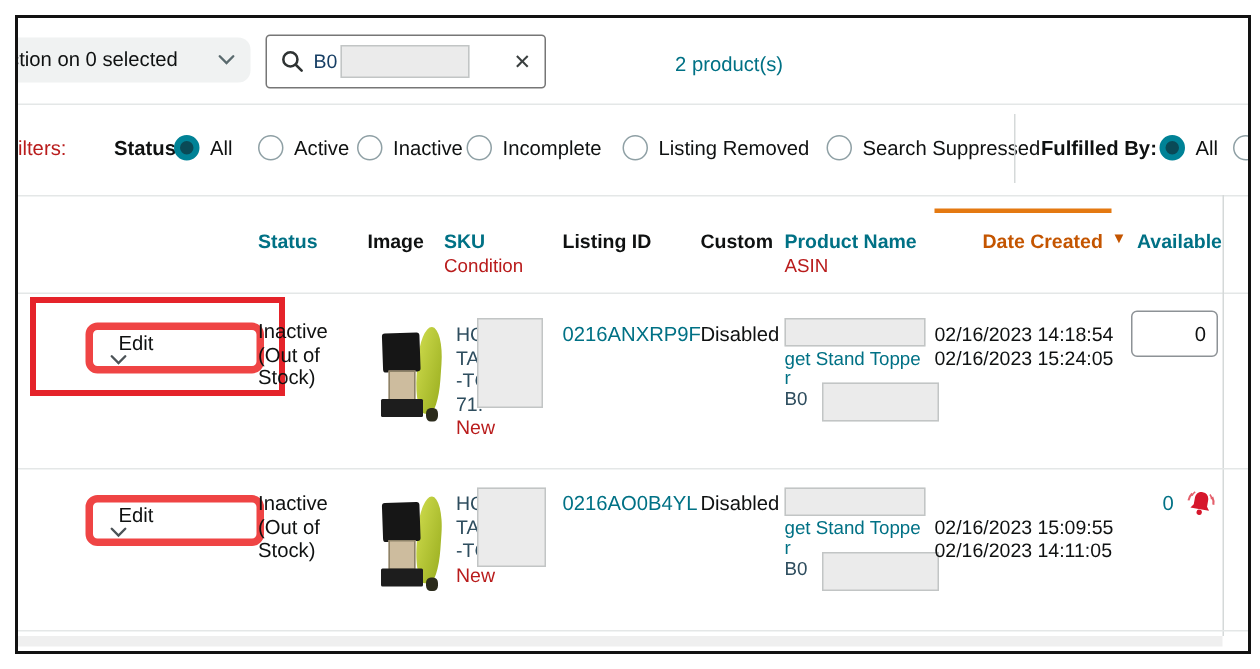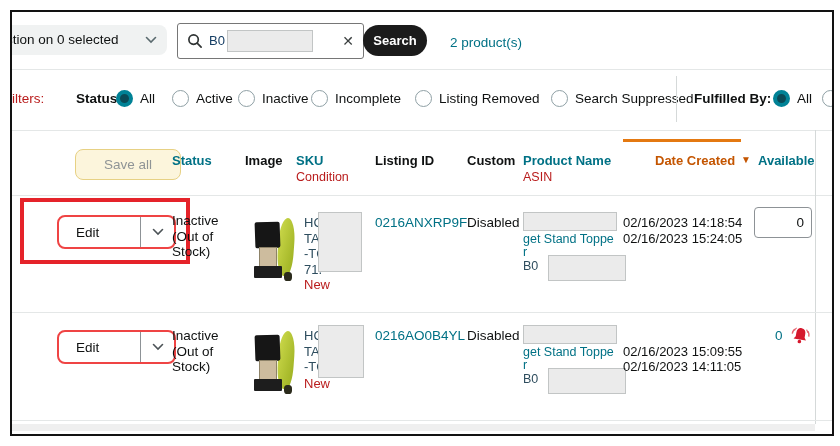--- a/index.html
+++ b/index.html
@@ -26,22 +26,22 @@
              align-items:center;height:36px;box-sizing:border-box;}
   .searchbtn{background:#1b1b1b;border-radius:17px;color:#fff;font-weight:700;font-size:13px;
              display:flex;align-items:center;justify-content:center;height:31px;border:none;}
   
   .radio{width:17px;height:17px;border-radius:50%;border:1.5px solid #8fa0a5;background:#fff;
          box-sizing:border-box;}
   .radio.sel{border:4.5px solid #008296;background:#0a4a57;}
   
   .saveall{background:#fcf5dc;border:1px solid #e7d184;border-radius:8px;color:#8f9496;
            font-size:13.5px;display:flex;align-items:center;justify-content:center;box-sizing:border-box;}
-  .editbtn{background:#fff;border:2px solid #ef4444;border-radius:8px;display:flex;
-           box-sizing:border-box;overflow:hidden;}
+  .editbtn{background:#fff;border:5px solid #ef4444;border-radius:8px;display:flex;
+           box-sizing:border-box;overflow:hidden;flex-direction:column;}
   .editbtn .main{flex:1;display:flex;align-items:center;padding-left:17px;font-size:13.5px;}
   .editbtn .sep{width:1px;background:#8d9296;}
   .editbtn .arrow{width:33px;display:flex;align-items:center;justify-content:center;}
   .redbox{border:4px solid #e5232a;box-sizing:border-box;}
   .qtyinput{border:1.5px solid #8d9296;border-radius:4px;text-align:right;font-size:13.5px;
             font-family:"Liberation Sans",sans-serif;box-sizing:border-box;padding-right:7px;color:#0f1111;}
   
   .prodimg{width:52px;height:64px;}
   .pi-top{position:absolute;left:6px;top:2px;width:25px;height:26px;background:#161616;
           border-radius:2px;transform:rotate(-2deg);}
@@ -73,21 +73,20 @@
       <svg width="16" height="16" viewBox="0 0 17 17">
             <circle cx="7" cy="7" r="5" fill="none" stroke="#2f3333" stroke-width="1.8"></circle>
             <line x1="10.8" y1="10.8" x2="15" y2="15" stroke="#2f3333" stroke-width="1.8" stroke-linecap="round"></line>
           </svg>
     </span>
     <span class="t" style="margin-left:6px;color:#163e64;">B0</span>
     <span class="redact" style="width:86px;height:22px;margin-left:2px;"></span>
     <span style="margin-left:auto;margin-right:9px;color:#3a3f3f;font-size:14px;">✕</span>
   </div>
 
-  <button class="ab searchbtn" style="left:351px;top:13px;width:64px;">Search</button>
 
   <span class="ab t135 teal" style="left:438px;top:23px;text-align:center;">2 product(s)</span>
 
   <div class="ab hline" style="top:57px;"></div>
 
   <span class="ab t135 gray" style="left:0px;top:79px;">ilters:</span>
   <span class="ab t135 bold" style="left:64px;top:79px;">Status:</span>
 
   <span class="ab radio sel" style="left:104px;top:78px;"></span>
   <span class="ab t135" style="left:128px;top:79px;">All</span>
@@ -104,21 +103,20 @@
 
   <div class="ab vline" style="left:664px;top:64px;height:46px;"></div>
 
   <span class="ab t135 bold" style="left:682px;top:79px;">Fulfilled By:</span>
   <span class="ab radio sel" style="left:761px;top:78px;"></span>
   <span class="ab t135" style="left:785px;top:79px;">All</span>
   <span class="ab radio" style="left:810px;top:78px;"></span>
 
   <div class="ab hline" style="top:118px;"></div>
 
-  <div class="ab saveall" style="left:63px;top:137px;width:106px;height:31px;">Save all</div>
 
   <div class="ab" style="left:611px;top:127px;width:118px;height:3px;background:#e47911;"></div>
 
   <span class="ab t bold teal" style="left:160px;top:141px;">Status</span>
   <span class="ab t bold" style="left:233px;top:141px;">Image</span>
   <span class="ab t bold teal" style="left:284px;top:141px;">SKU</span>
   <span class="ab t gray" style="left:284px;top:157px;font-size:12.5px;">Condition</span>
   <span class="ab t bold" style="left:363px;top:141px;">Listing ID</span>
   <span class="ab t bold" style="left:455px;top:141px;">Custom</span>
   <span class="ab t bold teal" style="left:511px;top:141px;">Product Name</span>

